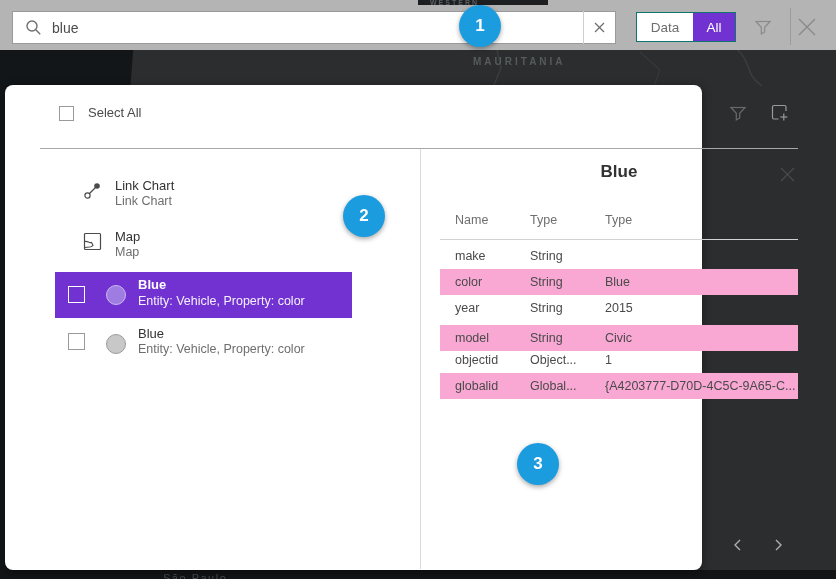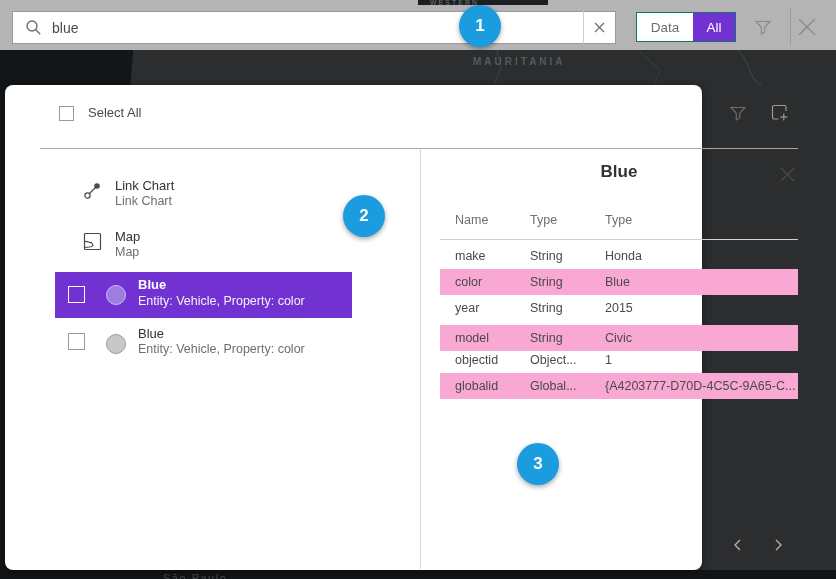--- a/index.html
+++ b/index.html
@@ -205,21 +205,20 @@
         </svg>
     </span>
     <span class="det-colhdr" style="left:450px">Name</span>
     <span class="det-colhdr" style="left:525px">Type</span>
     <span class="det-colhdr" style="left:600px">Type</span>
     <div class="det-hdr-divider"></div>
 
     <div class="det-row" style="top:158px">
       <span class="det-cell c-name">make</span>
       <span class="det-cell c-type">String</span>
-      <span class="det-cell c-value">Honda</span>
     </div>
     <div class="det-row stripe" style="top:184px">
       <span class="det-cell c-name">color</span>
       <span class="det-cell c-type">String</span>
       <span class="det-cell c-value">Blue</span>
     </div>
     <div class="det-row" style="top:210px">
       <span class="det-cell c-name">year</span>
       <span class="det-cell c-type">String</span>
       <span class="det-cell c-value">2015</span>

